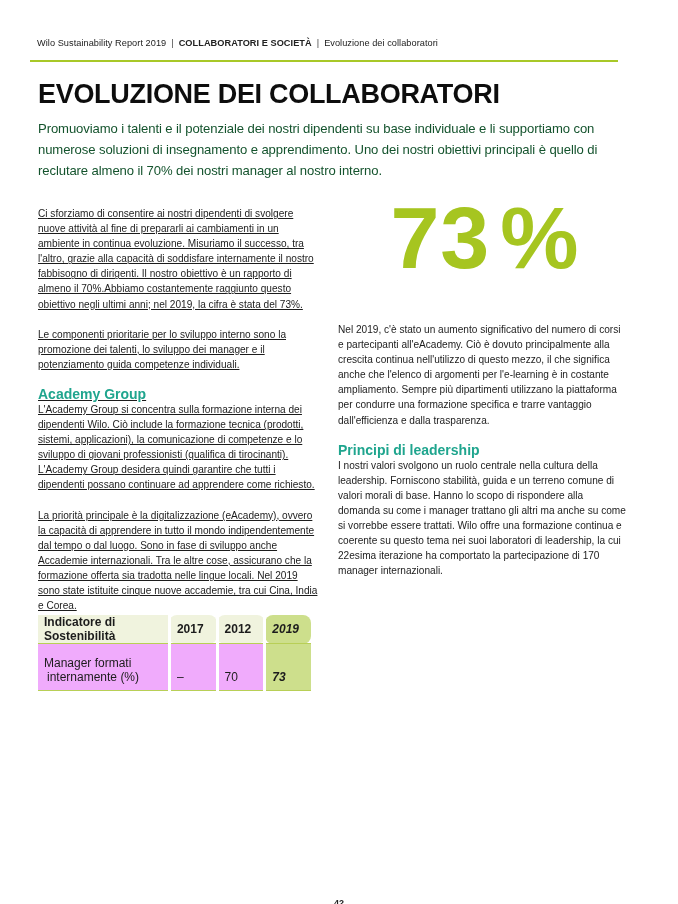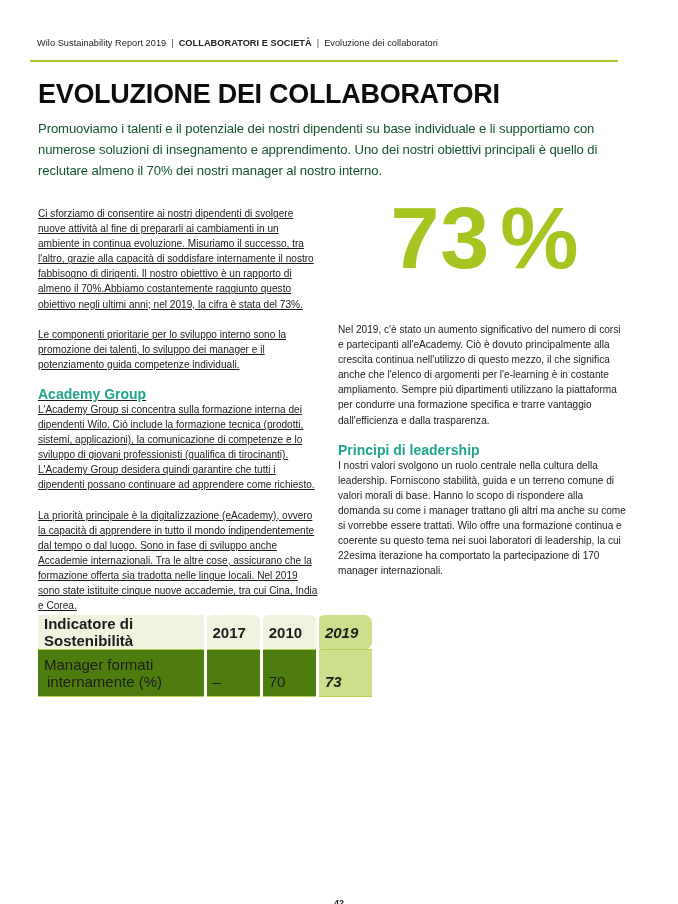--- a/index.html
+++ b/index.html
@@ -36,32 +36,32 @@
   }
   .kpi-value {
     font-size: 88px; font-weight: bold; color: #a6c520; line-height: 84px;
     letter-spacing: 1px;
   }
   .kpi-value .pct { margin-left: 10px; }
   .kpi-label {
     font-size: 15.5px; color: #a6c520; line-height: 20px; margin-top: 0px;
   }
   .data-table {
-    position: absolute; left: 38px; top: 615px; width: 334px;
-    border-collapse: collapse; font-size: 15px; color: #1c1c1c;
+    position: absolute; left: 38px; top: 615px; width: 273px;
+    border-collapse: collapse; font-size: 12px; color: #1c1c1c;
   }
   .data-table th, .data-table td {
     text-align: left; vertical-align: bottom; padding: 0 6px;
   }
   .data-table thead th {
     height: 28px; font-weight: bold; background: #f0f3de;
     border-bottom: 1.5px solid #b8cf56; vertical-align: middle;
   }
   .data-table tbody td {
-    height: 40px; background: #4d7c0f; padding-bottom: 6px;
+    height: 40px; background: #f0abfc; padding-bottom: 6px;
     border-bottom: 1.5px solid #b8cf56;
   }
   .data-table .col-label { width: 135px; }
   .data-table .col-year { width: 35px; border-radius: 8px; }
   .data-table .hl { background: #cddf8c !important; font-weight: bold; font-style: italic; }
   .data-table .gap { border-left: 3px solid #ffffff; }
   .page-number {
     position: absolute; left: 0; width: 678px; top: 861px; text-align: center;
     font-size: 9px; font-weight: bold; color: #222; margin-top: 37px;
   }
@@ -94,21 +94,21 @@
   <p>Nel 2019, c'è stato un aumento significativo del numero di corsi e partecipanti all'eAcademy. Ciò è dovuto principalmente alla crescita continua nell'utilizzo di questo mezzo, il che significa anche che l'elenco di argomenti per l'e-learning è in costante ampliamento. Sempre più dipartimenti utilizzano la piattaforma per condurre una formazione specifica e trarre vantaggio dall'efficienza e dalla trasparenza.</p>
   <h3 class="subhead">Principi di leadership</h3>
   <p>I nostri valori svolgono un ruolo centrale nella cultura della leadership. Forniscono stabilità, guida e un terreno comune di valori morali di base. Hanno lo scopo di rispondere alla domanda su come i manager trattano gli altri ma anche su come si vorrebbe essere trattati. Wilo offre una formazione continua e coerente su questo tema nei suoi laboratori di leadership, la cui 22esima iterazione ha comportato la partecipazione di 170 manager internazionali.</p>
 </div>
 
 <table class="data-table">
   <thead>
     <tr>
       <th class="col-label">Indicatore di Sostenibilità</th>
       <th class="col-year gap">2017</th>
-      <th class="col-year gap">2010</th>
+      <th class="col-year gap">2012</th>
       <th class="col-year gap hl">2019</th>
     </tr>
   </thead>
   <tbody>
     <tr>
       <td class="col-label">
         <div>Manager formati</div>
         <div style="padding-left:3px">internamente (%)</div>
       </td>
       <td class="gap">–</td>

